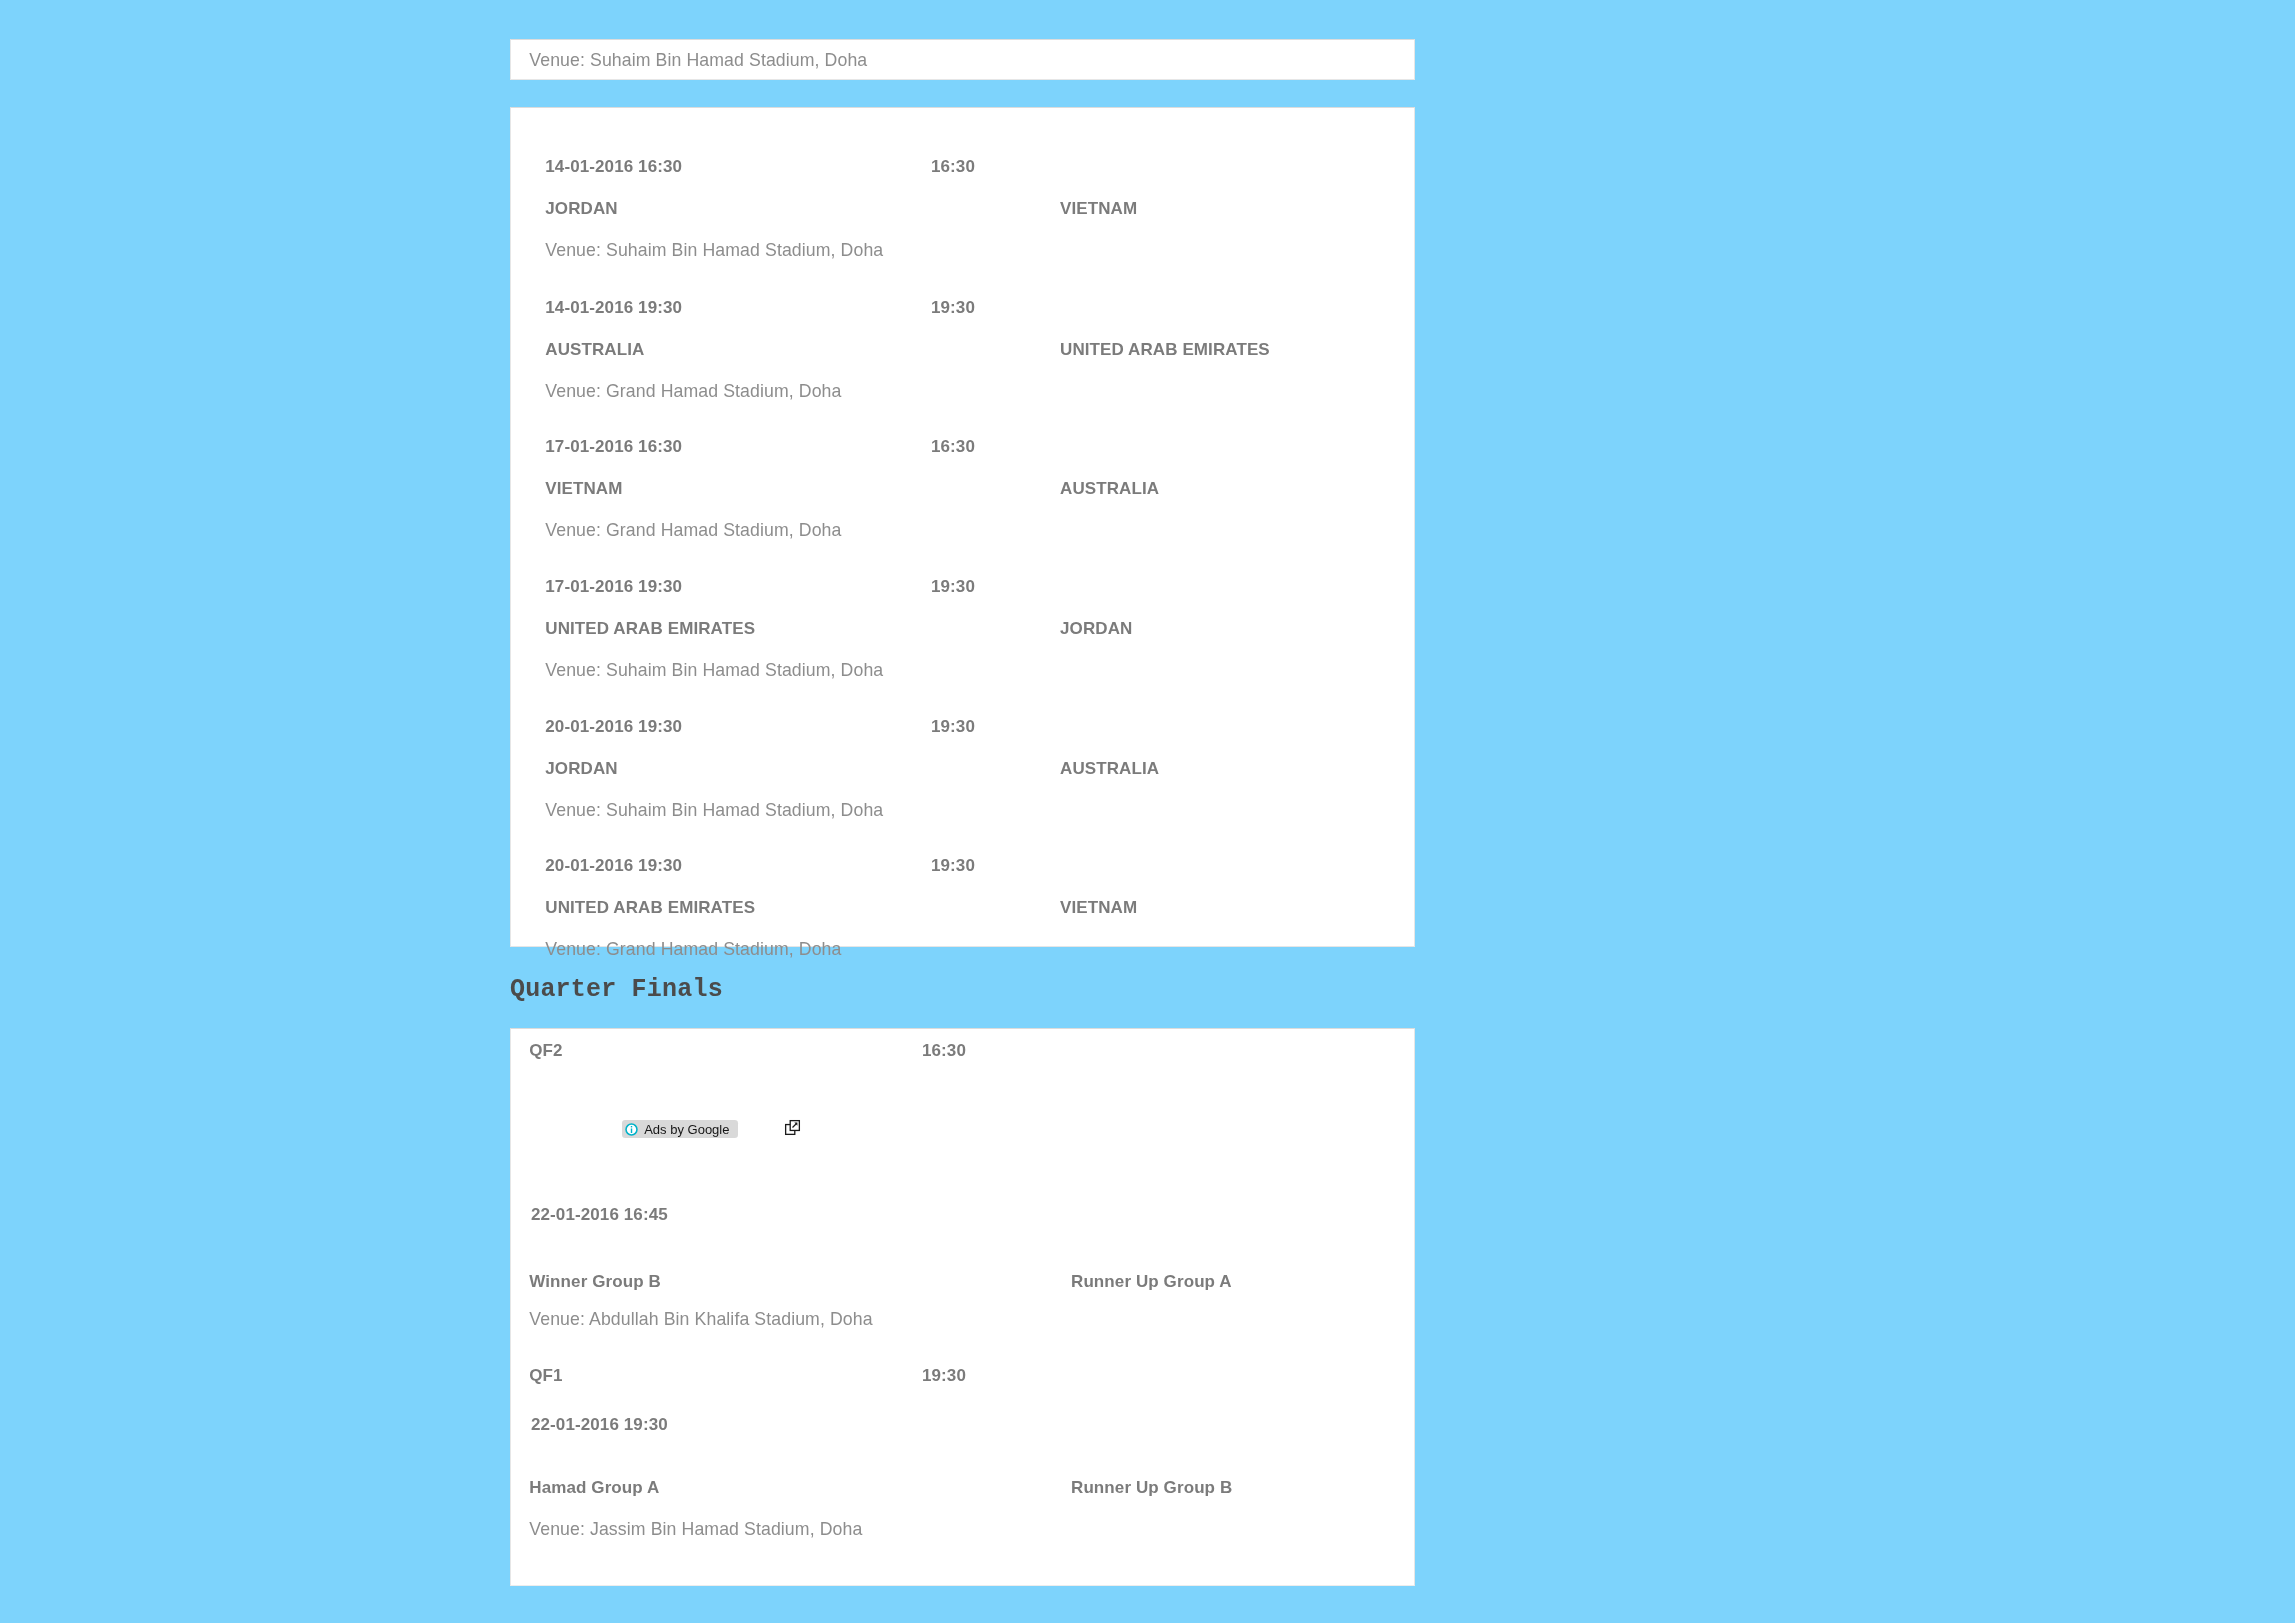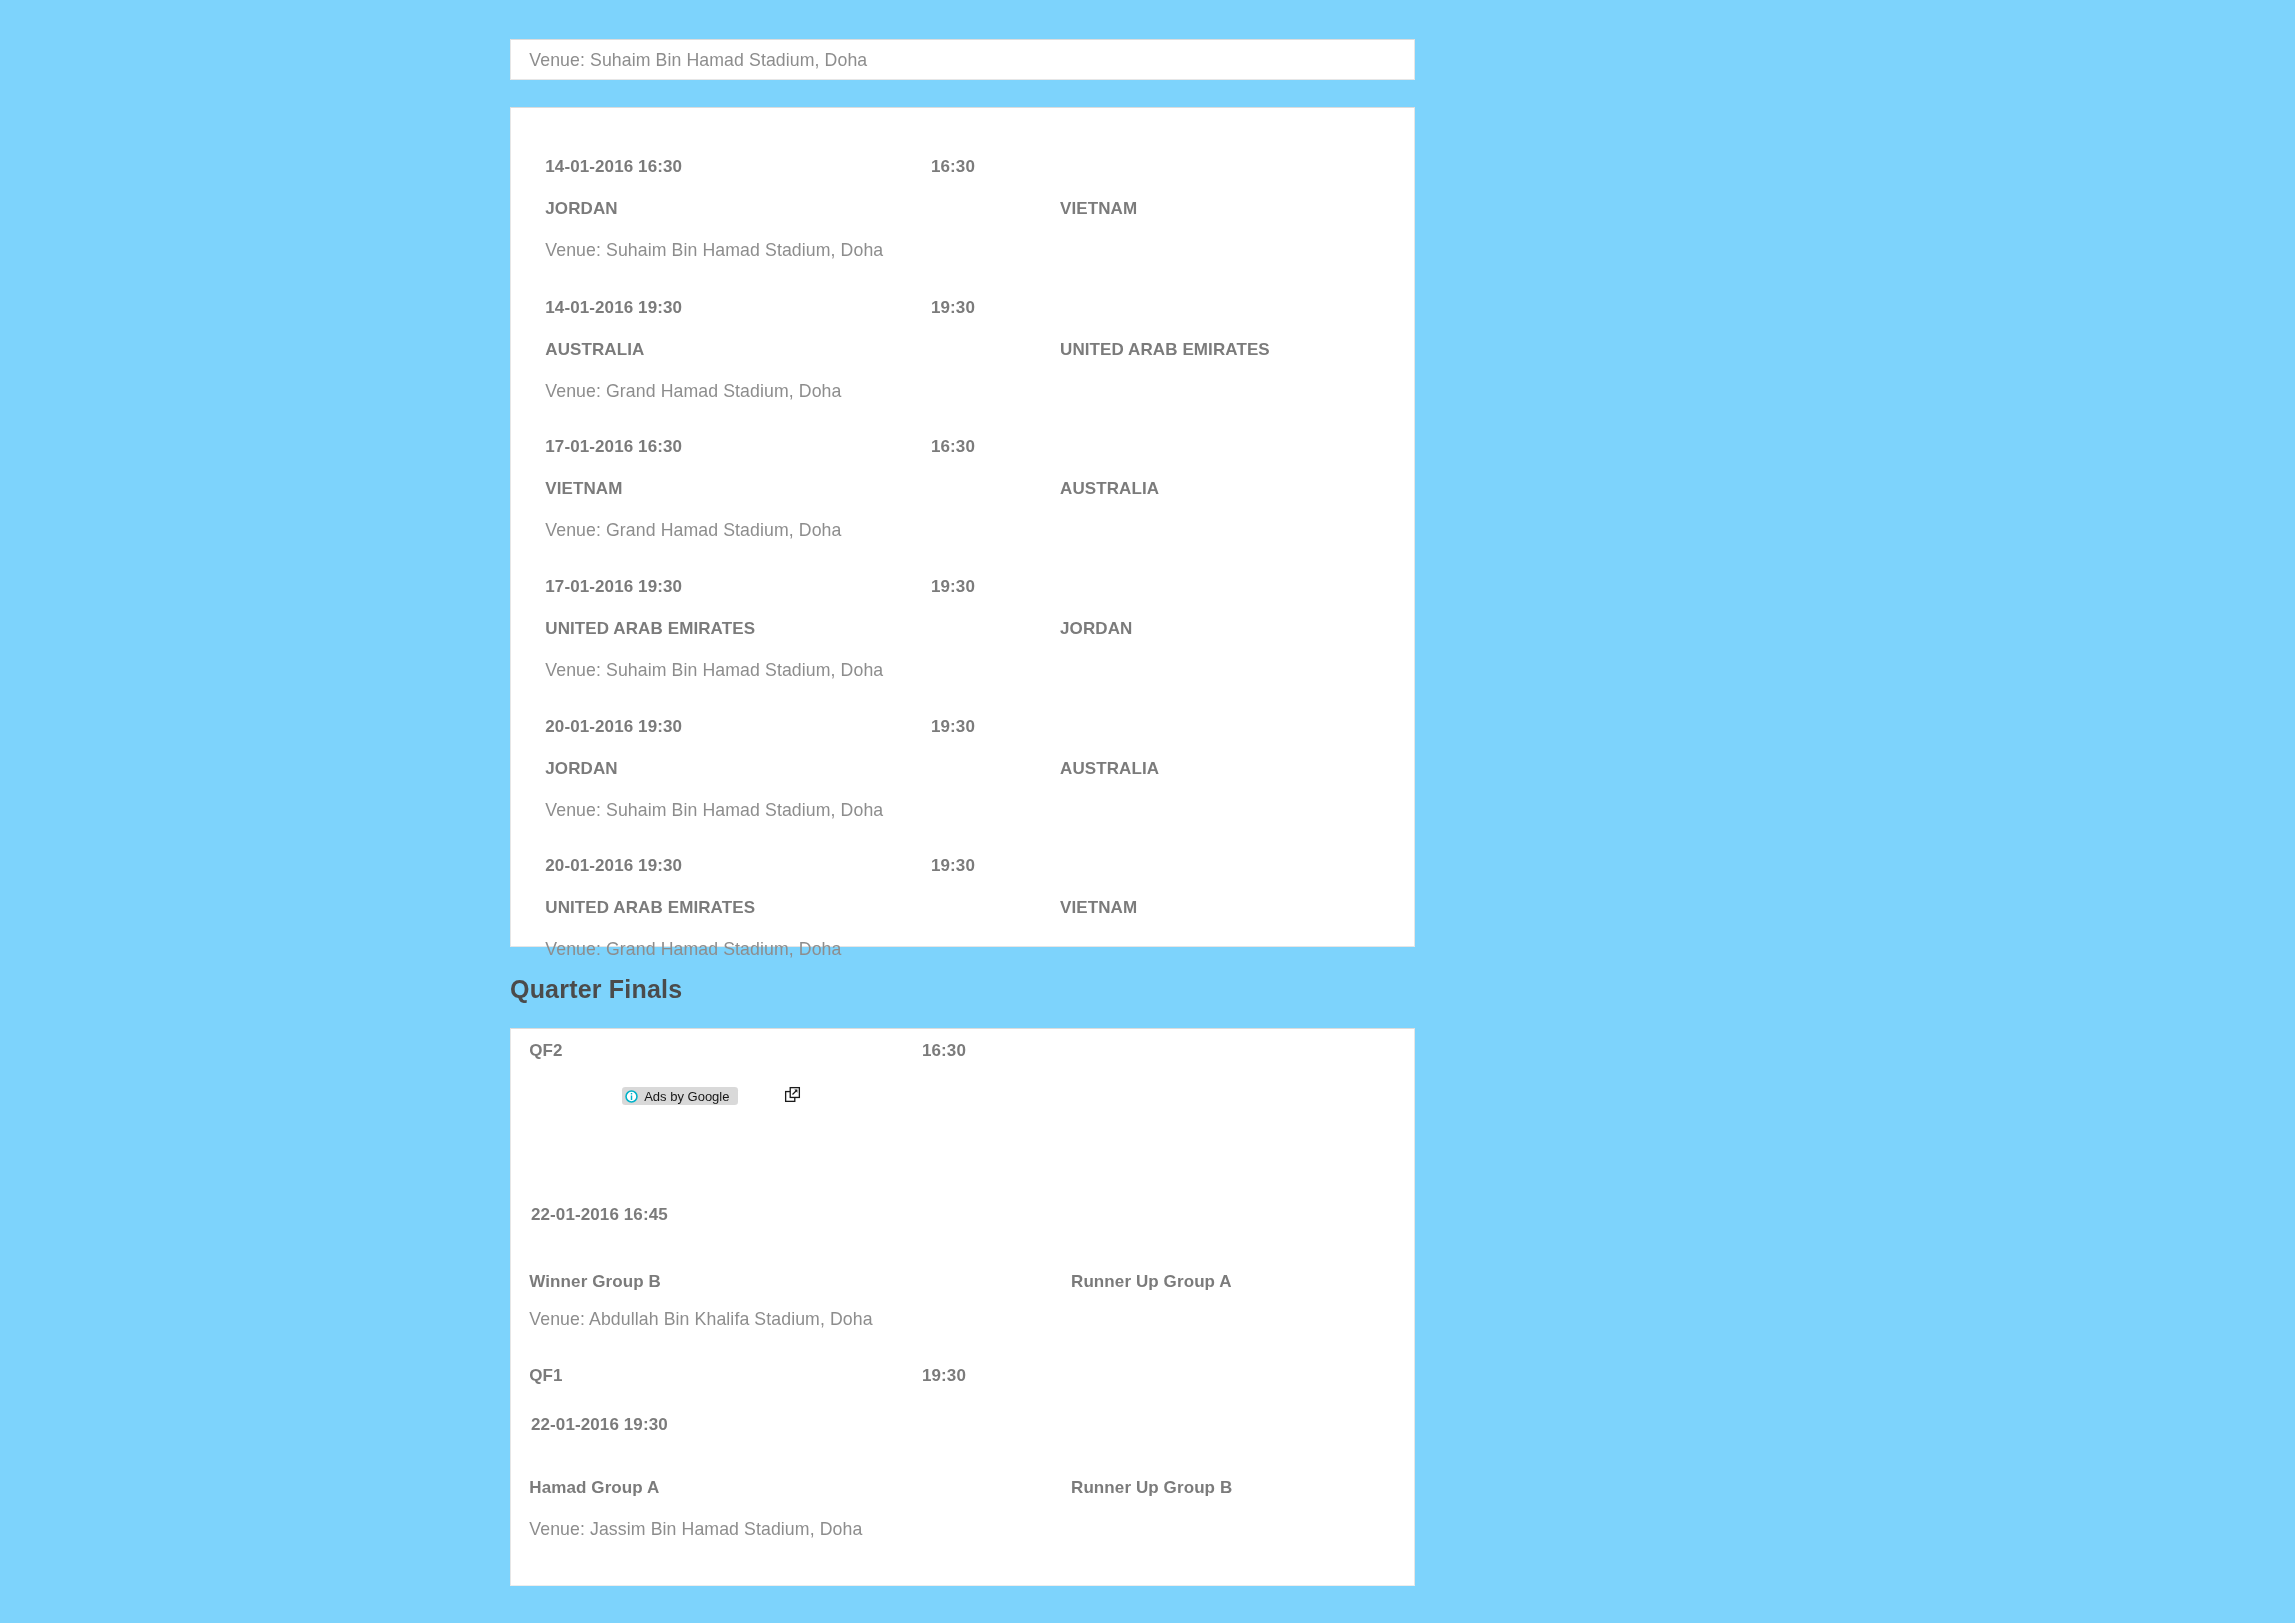--- a/index.html
+++ b/index.html
@@ -53,38 +53,39 @@
   #qf-heading {
     position: absolute;
     left: 510px;
     top: 975px;
     margin: 0;
     font-size: 25px;
     font-weight: 700;
     color: #4b4b4b;
     line-height: 29px;
     letter-spacing: 0.2px;
+    font-family: Liberation Mono, monospace;
   }
 
   
   .qf-label { left: 18.3px;  font-size:17px; }
   .qf-time  { left: 411px; }
   .qf-date  { left: 20px; }
   .qf-home  { left: 18.3px; }
   .qf-away  { left: 560px; }
   .qf-venue { left: 18.3px; }
 
   
   .ad-block {
     position: absolute;
     left: 111px;
     top: 58px;
     width: 419px;
   }
-  .ad-badge-row { position: relative; height: 18.3px; }
+  .ad-badge-row { position: relative; height: 18.3px; margin-top: 33px; }
   .ad-badge {
     display: inline-flex;
     align-items: center;
     gap: 5.9px;
     height: 18.3px;
     box-sizing: border-box;
     padding: 0 8.5px 0 3.3px;
     background: #d9d9d9;
     border-radius: 3.3px;
     font-size: 13px;

